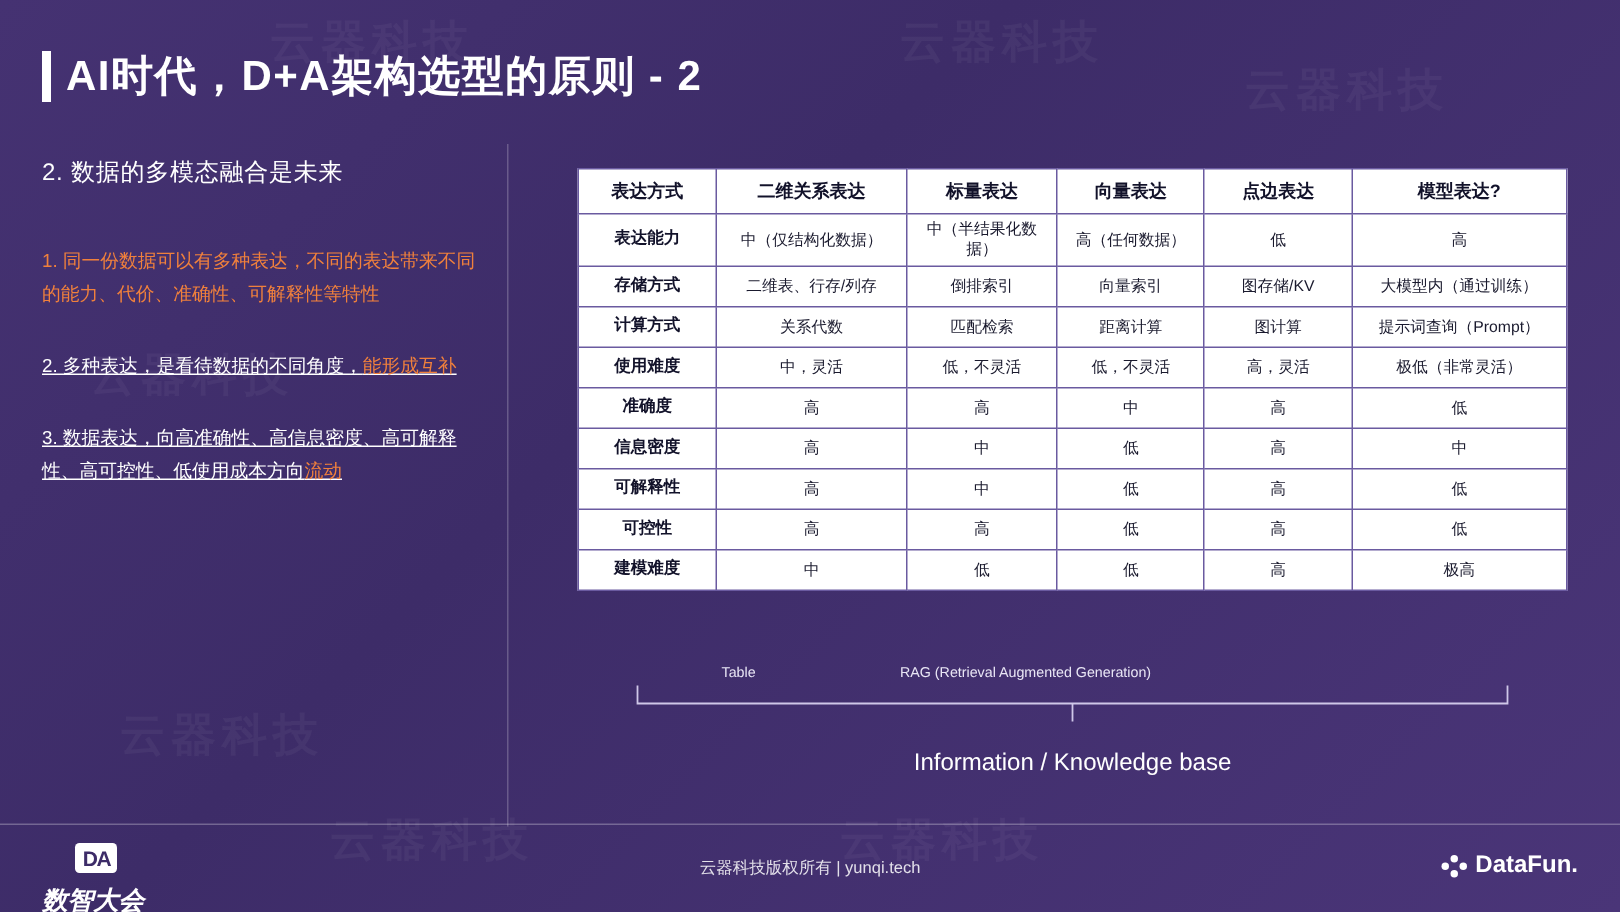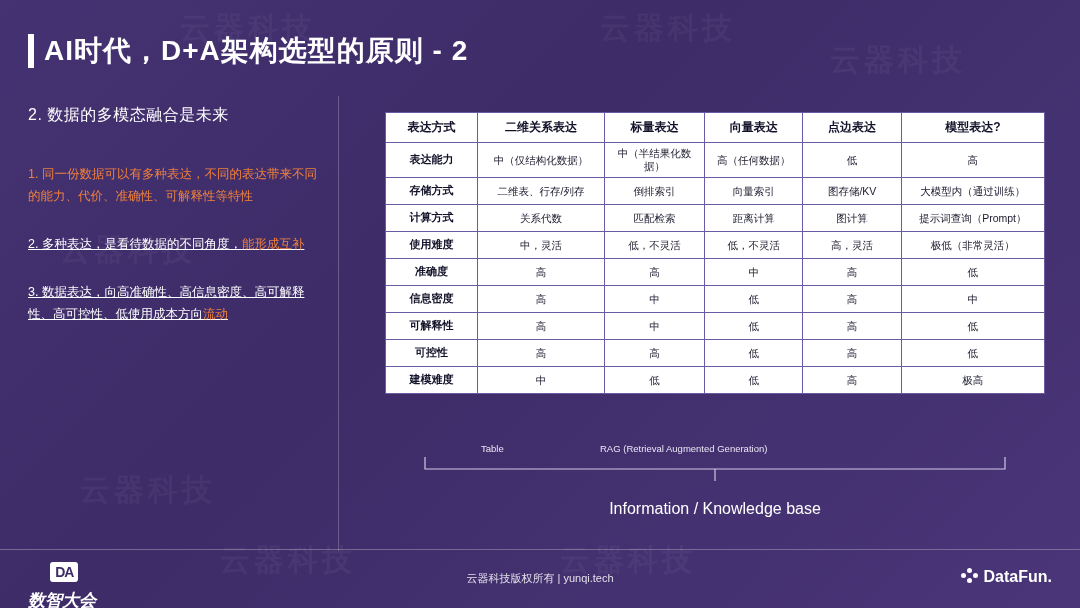--- a/index.html
+++ b/index.html
@@ -127,21 +127,21 @@
     font-size: 14px; padding: 2px 5px; border-radius: 3px; letter-spacing: -1px;
   }
   .logo-left-txt { color: #ffffff; font-size: 17px; font-weight: bold; font-style: italic; }
   .logo-left-sub { color: rgba(255,255,255,0.5); font-size: 6px; letter-spacing: 1px; display:block; font-weight: normal;}
   .footer-center {
     position: absolute; left: 0; right: 0; top: 21px; text-align: center;
     color: rgba(255,255,255,0.85); font-size: 11px;
   }
   .logo-right {
     position: absolute; right: 28px; top: 18px;
-    display: flex; align-items: flex-start; gap: 5px;
+    display: flex; align-items: flex-end; gap: 5px;
     color: #ffffff; font-size: 16px; font-weight: bold;
   }
   .dot-cluster { display: inline-block; width: 18px; height: 16px; position: relative; }
   .dot-cluster i {
     position: absolute; width: 5px; height: 5px; border-radius: 50%; background: #fff;
   }
 </style>
 </head>
 <body>
 

